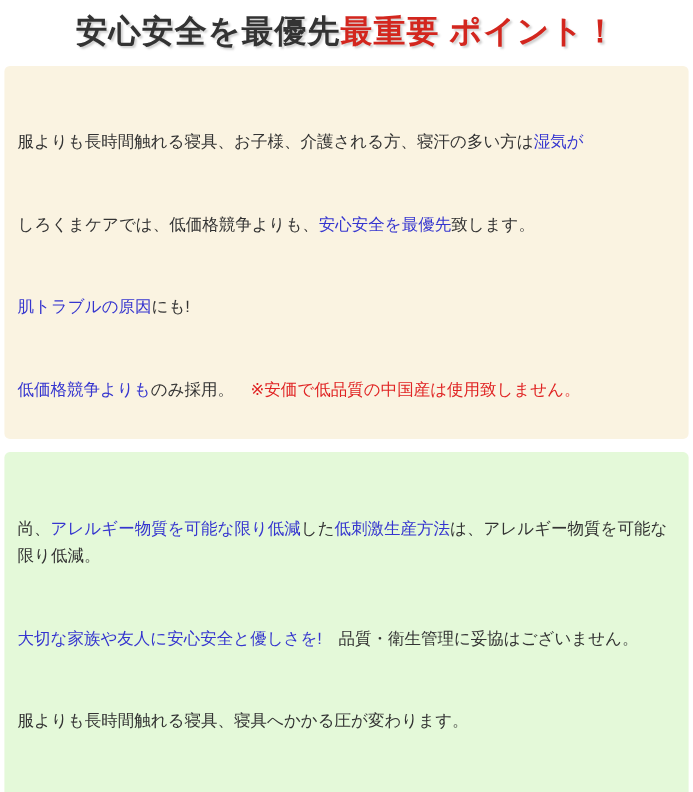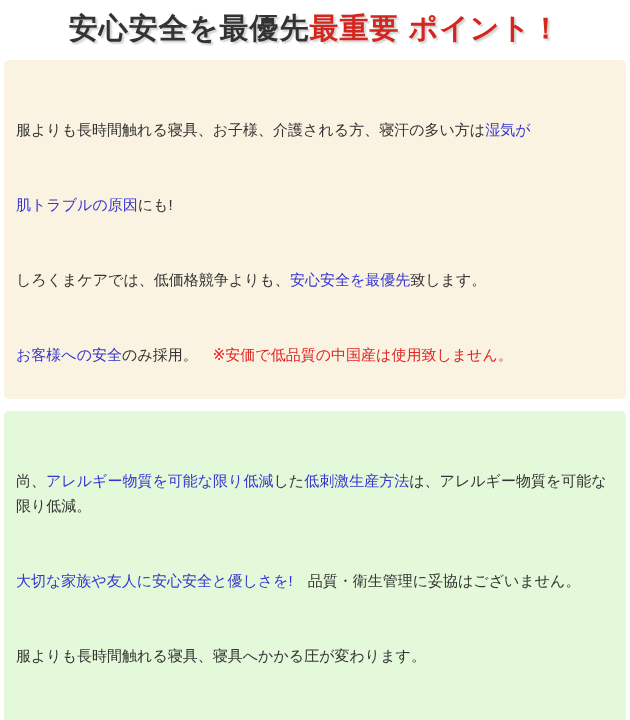--- a/index.html
+++ b/index.html
@@ -27,23 +27,23 @@
   .b{color:var(--accent_blue,#3535cf);}
   .r{color:var(--accent_red,#e02424);text-align:center;}
 </style>
 </head>
 <body>
 
 <h1 class="title"><span class="t-black">安心安全を最優先</span><span class="t-red">最重要 ポイント！</span></h1>
 
 <div class="box cream">
   <p class="line"><span class="k">服よりも長時間触れる寝具、お子様、介護される方、寝汗の多い方は</span><span class="b">湿気が</span></p>
+  <p class="line"><span class="k">しろくまケアでは、低価格競争よりも、</span><span class="b">安心安全を最優先</span><span class="k">致します。</span></p>
   <p class="line"><span class="b">肌トラブルの原因</span><span class="k">にも!</span></p>
-  <p class="line"><span class="k">しろくまケアでは、低価格競争よりも、</span><span class="b">安心安全を最優先</span><span class="k">致します。</span></p>
-  <p class="line"><span class="b">お客様への安全</span><span class="k">のみ採用。　</span><span class="r">※安価で低品質の中国産は使用致しません。</span></p>
+  <p class="line"><span class="b">低価格競争よりも</span><span class="k">のみ採用。　</span><span class="r">※安価で低品質の中国産は使用致しません。</span></p>
 </div>
 
 <div class="box green">
   <p class="line"><span class="k">尚、</span><span class="b">アレルギー物質を可能な限り低減</span><span class="k">した</span><span class="b">低刺激生産方法</span><span class="k">は、アレルギー物質を可能な限り低減。</span></p>
   <p class="line"><span class="b">大切な家族や友人に安心安全と優しさを!　</span><span class="k">品質・衛生管理に妥協はございません。</span></p>
   <p class="line"><span class="k">服よりも長時間触れる寝具、寝具へかかる圧が変わります。</span></p>
   
   
 </div>
 

